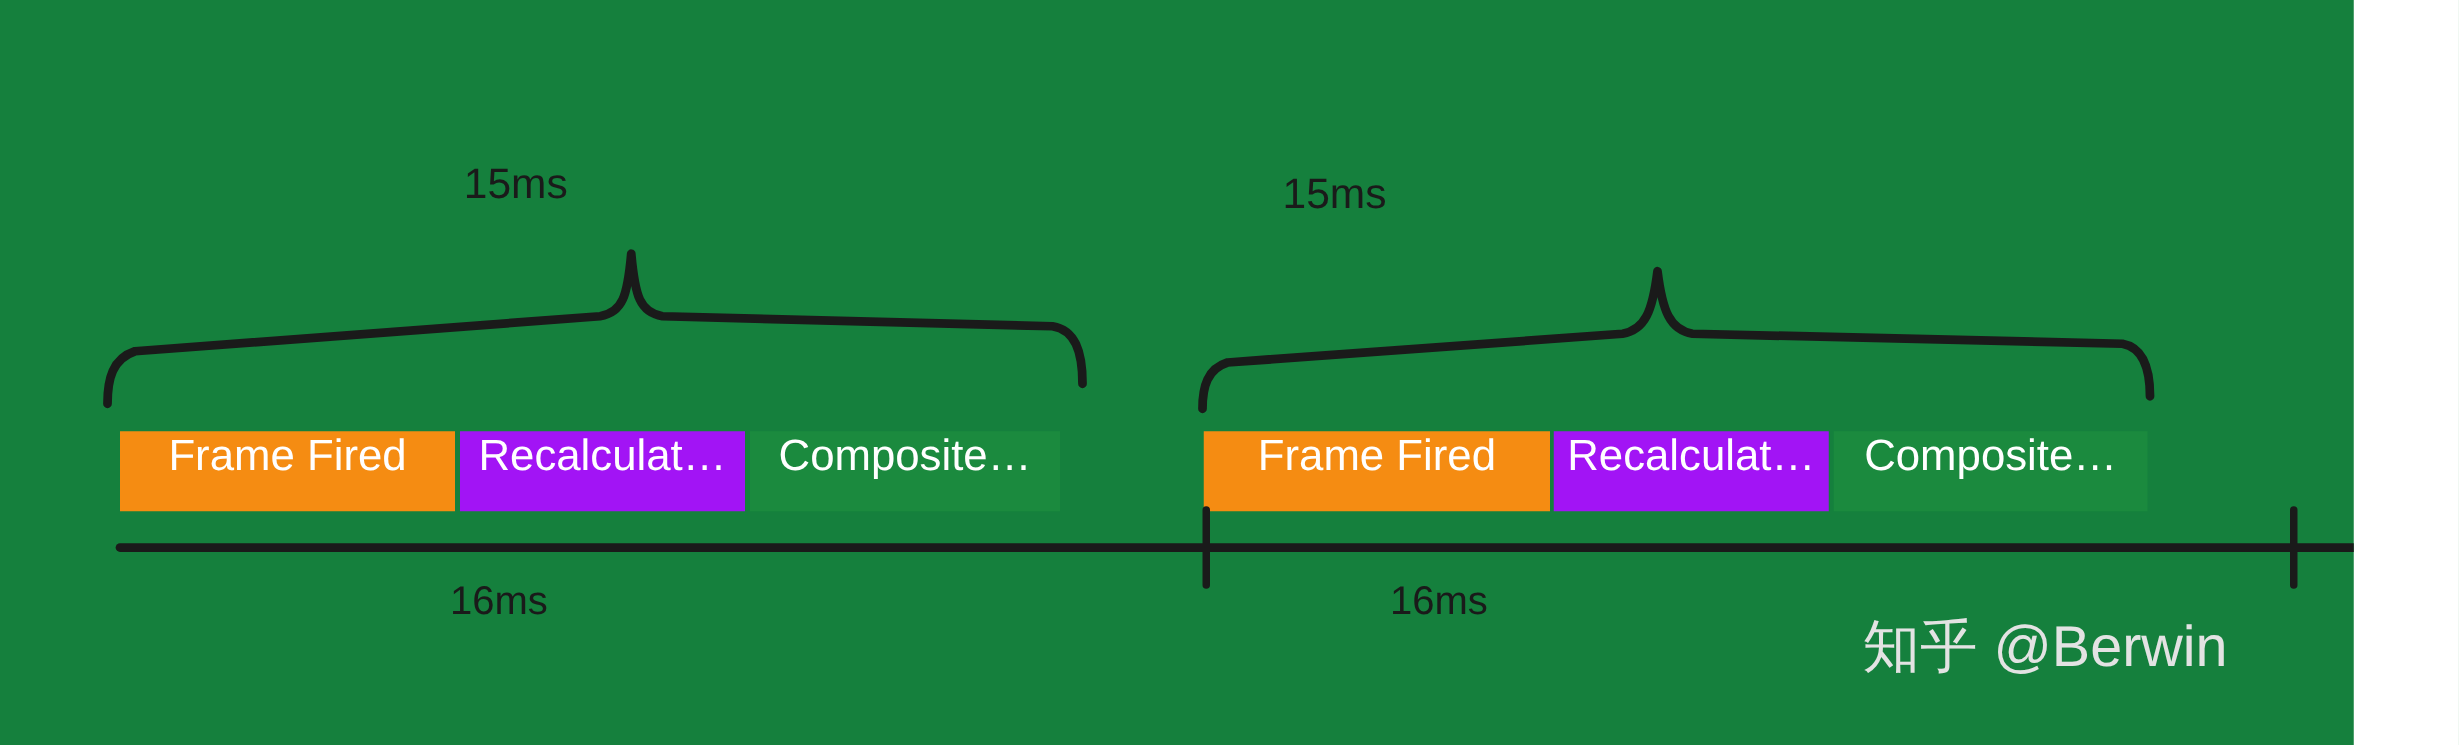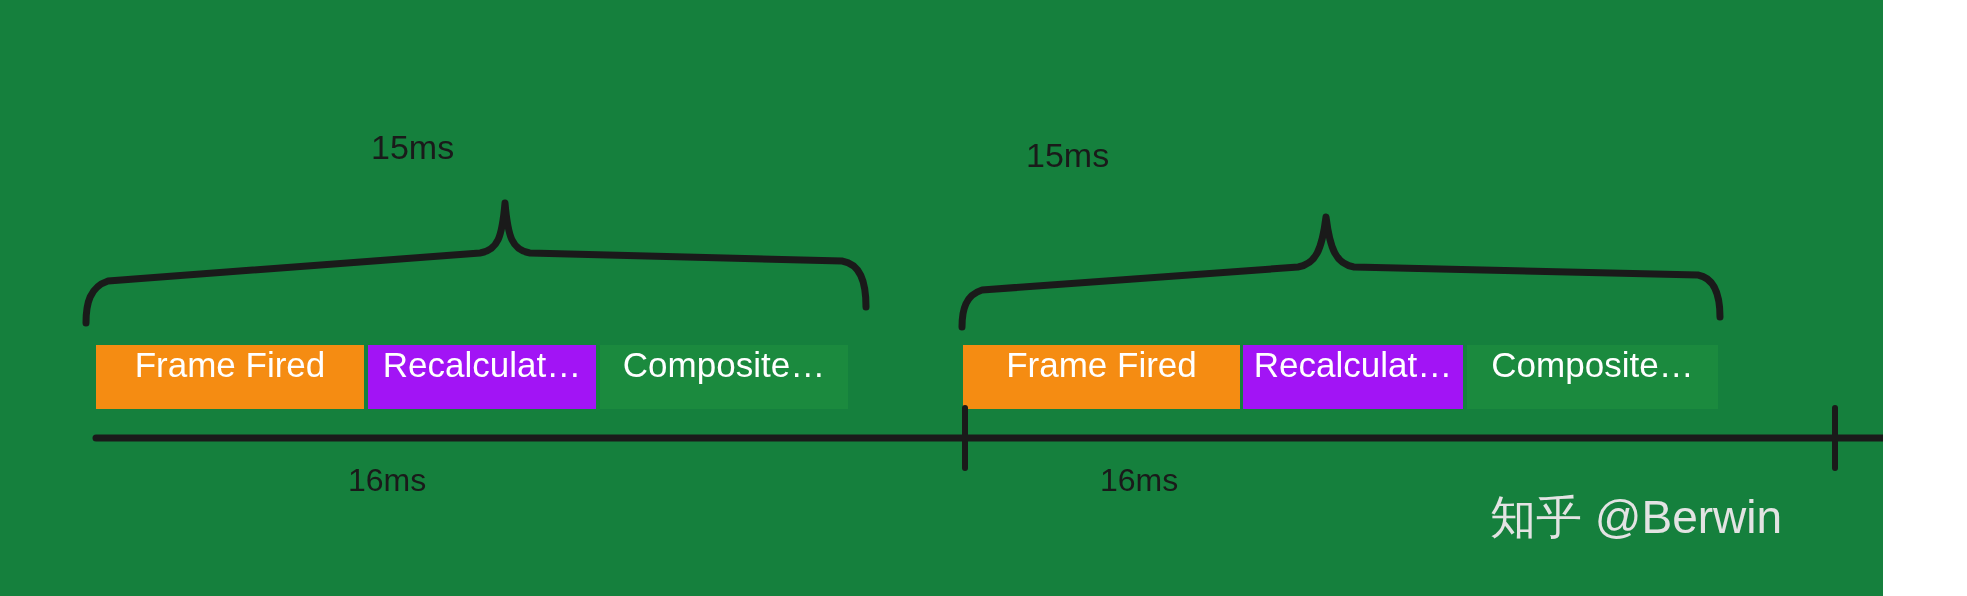--- a/index.html
+++ b/index.html
@@ -22,20 +22,21 @@
     font-size: 34px;
     color: #1a1a1a;
     white-space: nowrap;
     letter-spacing: 0px;
   }
   .tick-label {
     position: absolute;
     font-size: 32px;
     color: #1a1a1a;
     white-space: nowrap;
+    margin-left: 12px;
   }
   .brace-svg {
     position: absolute;
     overflow: visible;
   }
   .axis-svg {
     position: absolute;
     overflow: visible;
   }
   .task-box {

